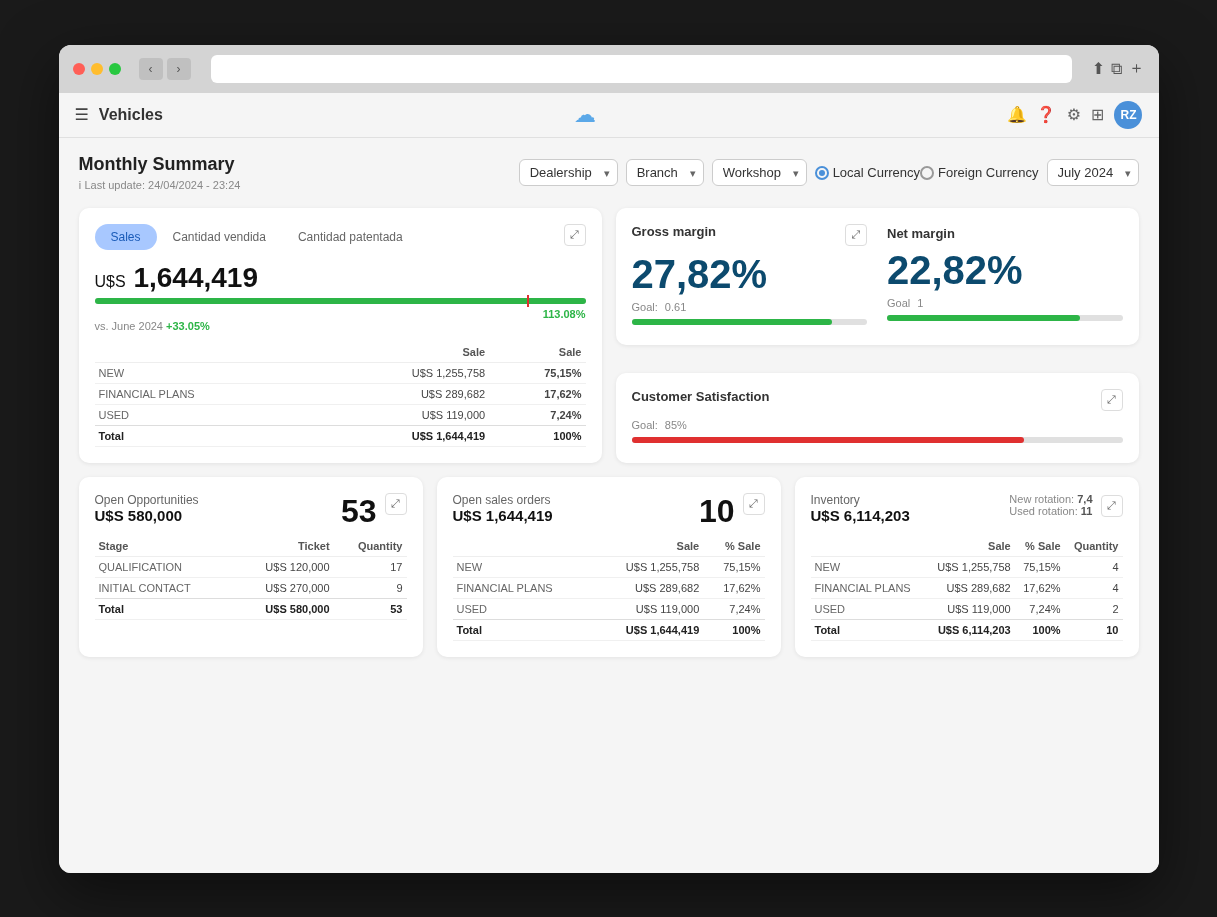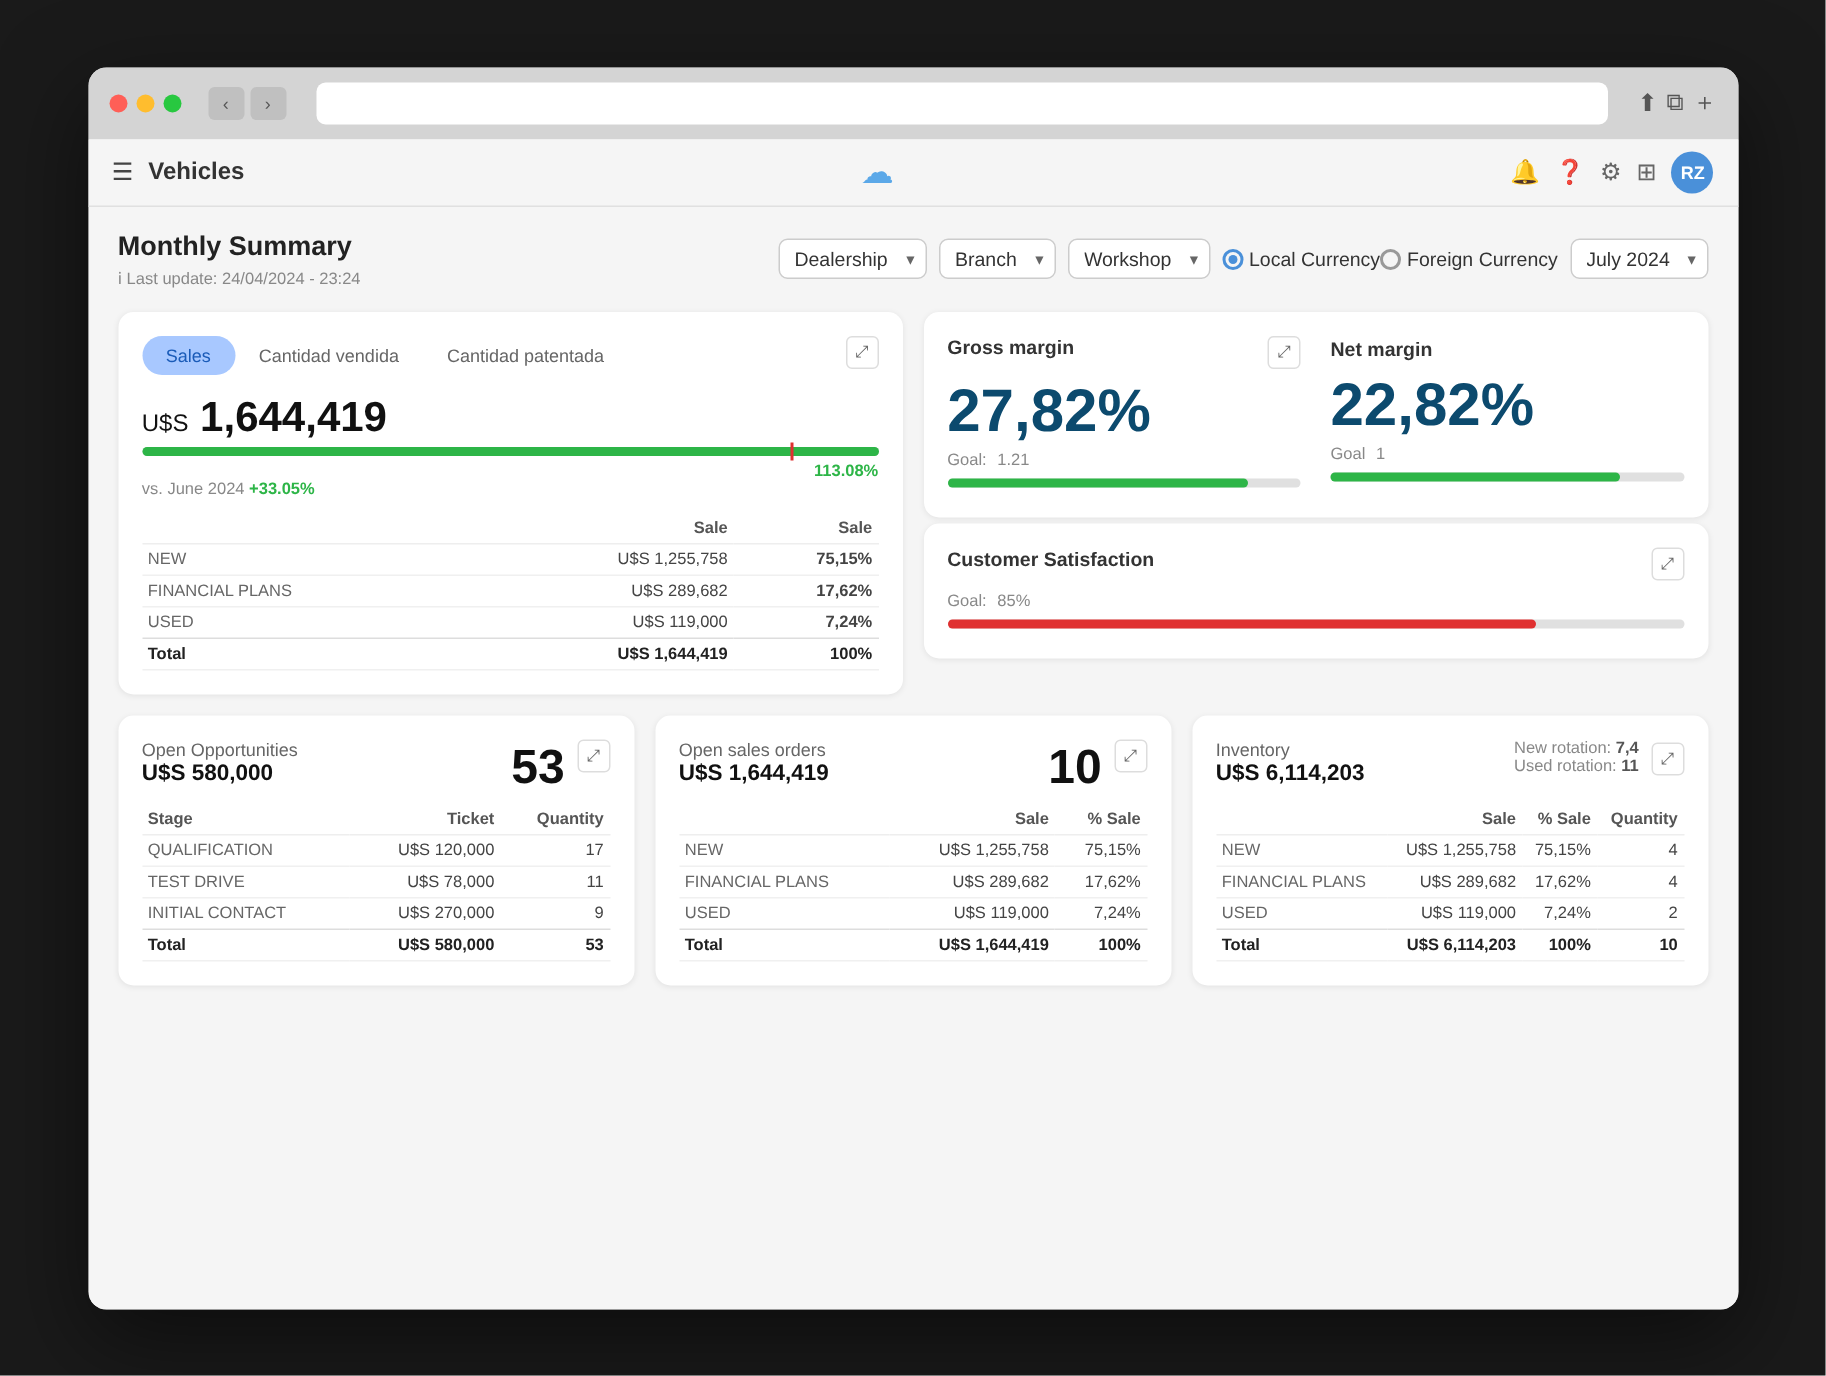--- a/index.html
+++ b/index.html
@@ -336,21 +336,21 @@
       margin-bottom: 4px;
     }
     .goal-text {
       font-size: 11px;
       color: #888;
       margin-bottom: 6px;
     }
     .right-panel {
       display: flex;
       flex-direction: column;
-      gap: 4px;
+      gap: 28px;
     }
     .top-right-card {
       background: #fff;
       border-radius: 10px;
       padding: 16px;
       box-shadow: 0 1px 4px rgba(0,0,0,0.08);
     }
     .satisfaction-value {
       font-size: 32px;
       font-weight: 700;
@@ -553,21 +553,21 @@
             <div style="display:grid; grid-template-columns:1fr 1fr; gap:20px;">
 
               <div>
                 <div style="display:flex; justify-content:space-between; align-items:flex-start; margin-bottom:6px;">
                   <span class="card-title">Gross margin</span>
                   <button class="expand-btn">⤢</button>
                 </div>
                 <div class="margin-value">27,82%</div>
                 <div class="goal-text">
                   <span>Goal:</span>
-                  <span style="margin-left:4px;">1.21</span>
+                  <span style="margin-left:4px;">0.61</span>
                 </div>
                 <div class="progress-bar-container">
                   <div class="progress-bar-fill green" style="width:85%;"></div>
                 </div>
               </div>
 
               <div>
                 <div style="margin-bottom:6px;">
                   <span class="card-title">Net margin</span>
                 </div>
@@ -620,25 +620,20 @@
                 <th>Quantity</th>
               </tr>
             </thead>
             <tbody>
               <tr>
                 <td>QUALIFICATION</td>
                 <td>U$S 120,000</td>
                 <td>17</td>
               </tr>
               <tr>
-                <td>TEST DRIVE</td>
-                <td>U$S 78,000</td>
-                <td>11</td>
-              </tr>
-              <tr>
                 <td>INITIAL CONTACT</td>
                 <td>U$S 270,000</td>
                 <td>9</td>
               </tr>
               <tr class="total-row">
                 <td>Total</td>
                 <td>U$S 580,000</td>
                 <td>53</td>
               </tr>
             </tbody>

